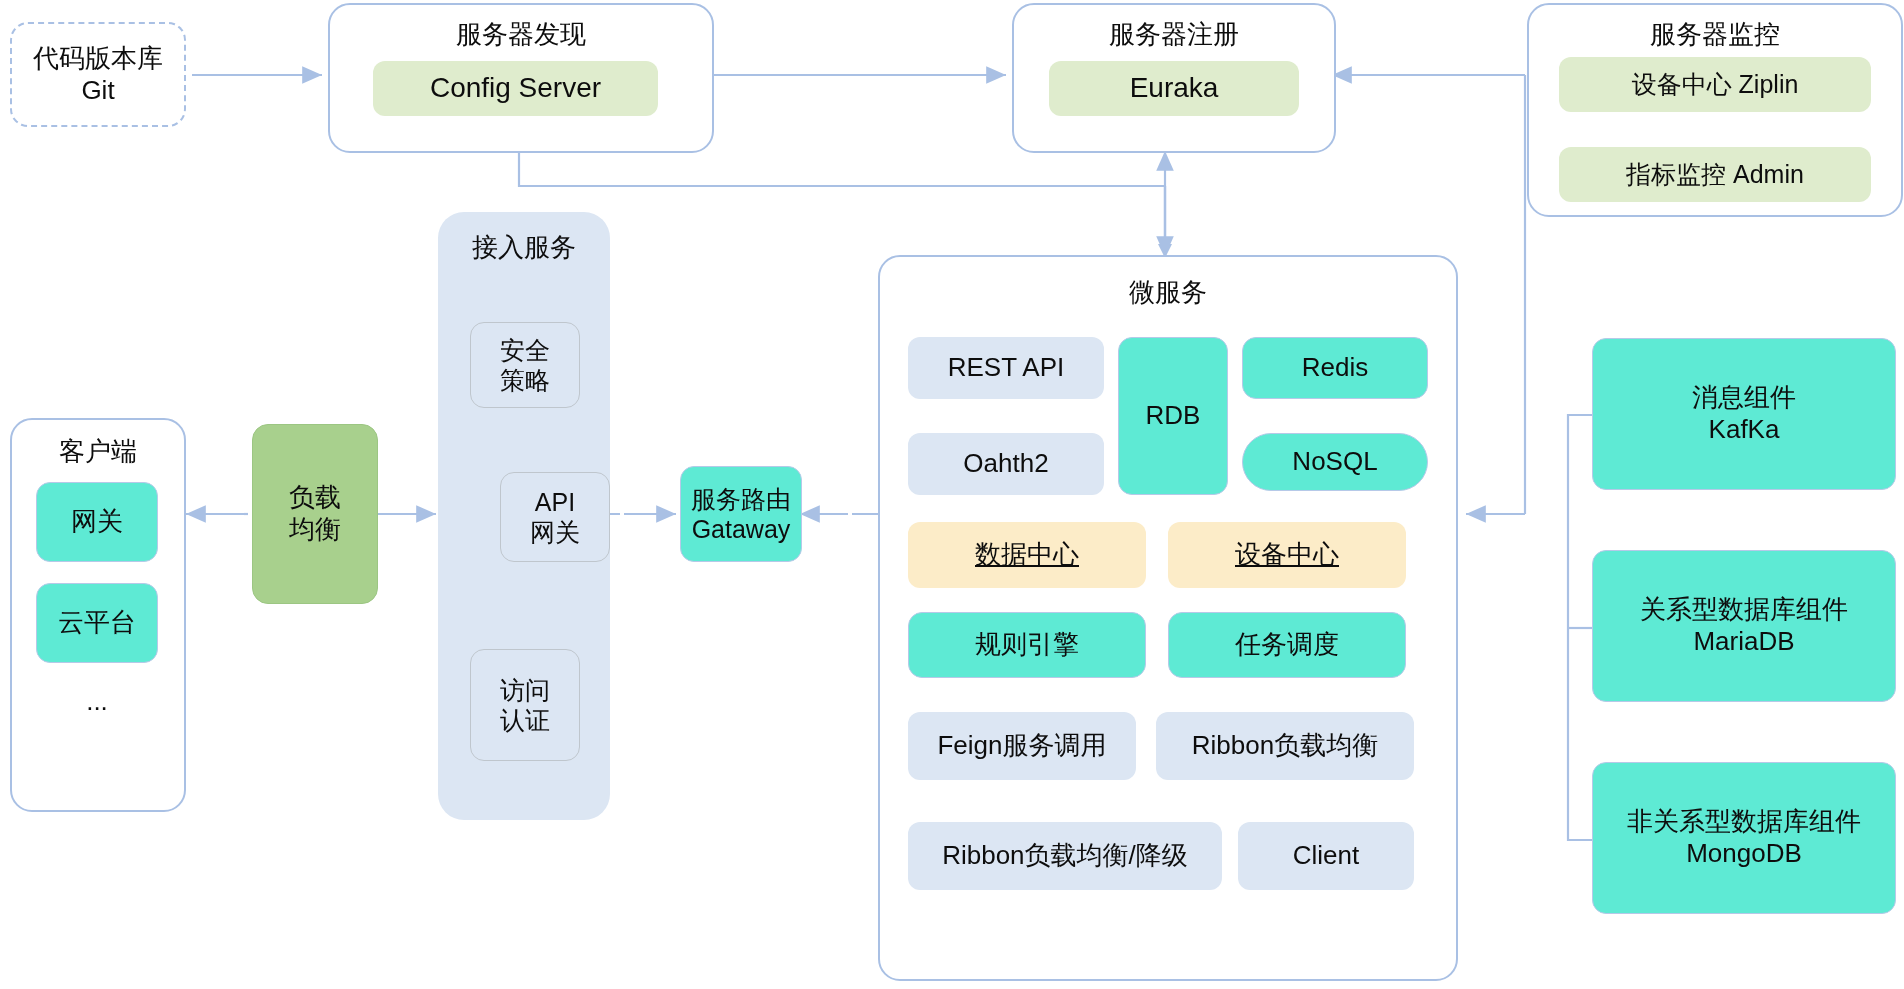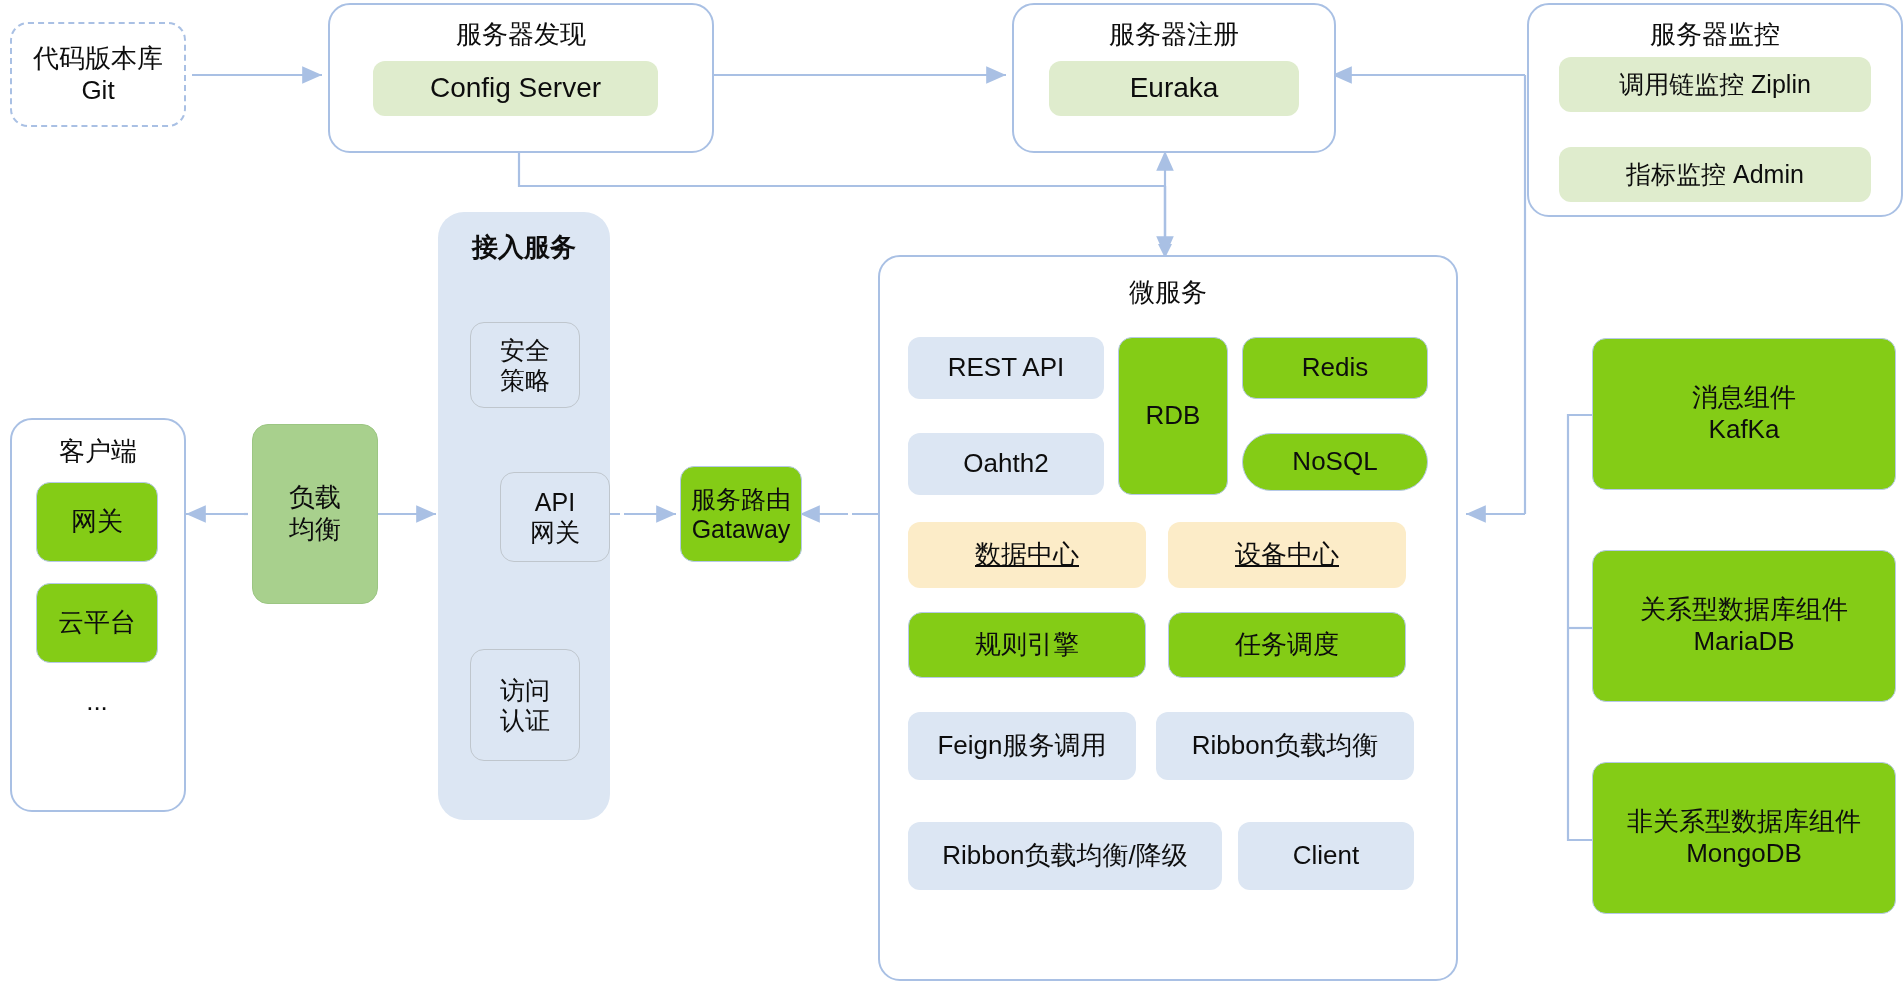--- a/index.html
+++ b/index.html
@@ -39,21 +39,21 @@
   .group > .gtitle{
     position:absolute;
     left:0;right:0;
     text-align:center;
     color:#0d0d0d;
   }
   
   .card{
     border:1.6px solid #b6c9e8;
     border-radius:14px;
-    background:#84cc16;
+    background:#5eead4;
   }
   
   .chip-blue{
     background:#dce6f3;
     border:none;
     border-radius:12px;
   }
   
   .chip-green{
     background:#dfeccd;
@@ -179,21 +179,21 @@
   <div class="group" style="position:absolute;left:1012px;top:3px;width:320px;height:146px;">
     <div class="gtitle fs-26" style="top:12px;">服务器注册</div>
     <div class="node chip-green fs-28" style="left:35px;top:56px;width:250px;height:55px;">
       <span>Euraka</span>
     </div>
   </div>
 
   <div class="group" style="position:absolute;left:1527px;top:3px;width:372px;height:210px;">
     <div class="gtitle fs-26" style="top:12px;">服务器监控</div>
     <div class="node chip-green fs-25" style="left:30px;top:52px;width:312px;height:55px;">
-      <span>调用链监控 Ziplin</span>
+      <span>设备中心 Ziplin</span>
     </div>
     <div class="node chip-green fs-25" style="left:30px;top:142px;width:312px;height:55px;">
       <span>指标监控 Admin</span>
     </div>
   </div>
 
   <div class="group" style="position:absolute;left:10px;top:418px;width:172px;height:390px;">
     <div class="gtitle fs-26" style="top:14px;">客户端</div>
     <div class="node card fs-26" style="left:24px;top:62px;width:122px;height:80px;">
       <span>网关</span>
@@ -205,21 +205,21 @@
       <span>...</span>
     </div>
   </div>
 
   <div class="node lb fs-26" style="left:252px;top:424px;width:126px;height:180px;">
     <span>负载
 均衡</span>
   </div>
 
   <div class="panel-blue" style="position:absolute;left:438px;top:212px;width:172px;height:608px;">
-    <div class="gtitle fs-26" style="top:18px;color:#0d0d0d;font-weight:bold;">接入服务</div>
+    <div class="gtitle fs-26" style="top:18px;color:#0d0d0d;">接入服务</div>
     <div class="node softbox fs-25" style="left:32px;top:110px;width:110px;height:86px;">
       <span>安全
 策略</span>
     </div>
     <div class="node softbox fs-25" style="left:32px;top:260px;width:110px;height:90px;margin-left:30px;">
       <span>API
 网关</span>
     </div>
     <div class="node softbox fs-25" style="left:32px;top:437px;width:110px;height:112px;">
       <span>访问

